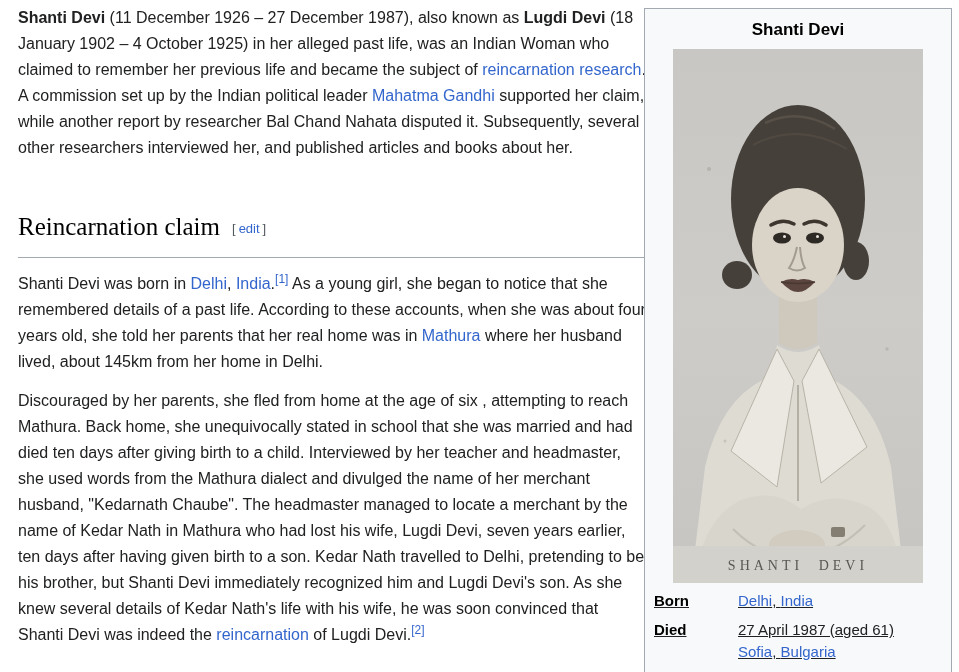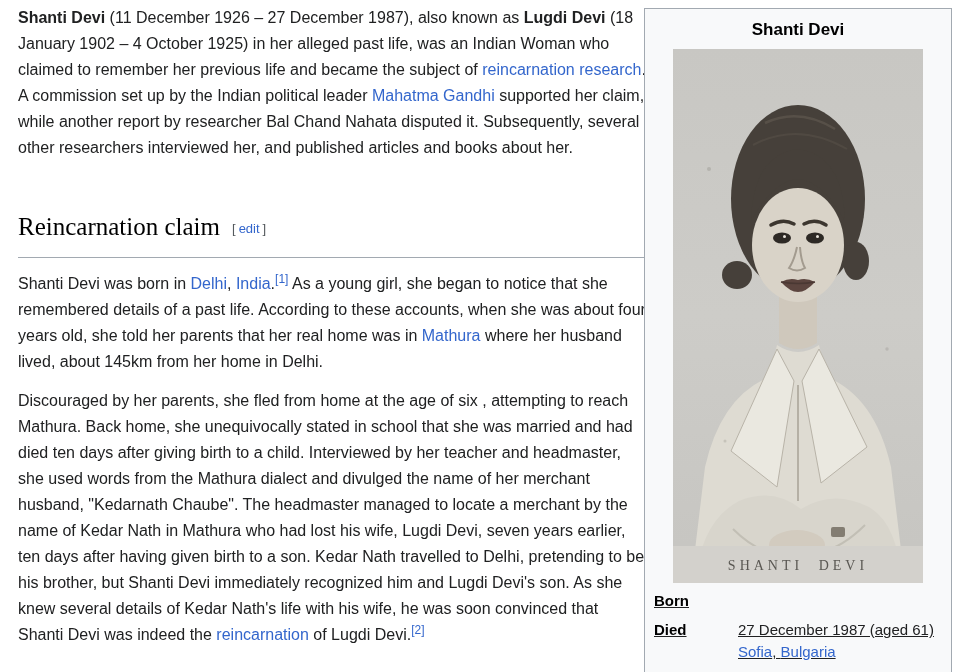--- a/index.html
+++ b/index.html
@@ -126,23 +126,24 @@
 
       <rect x="0" y="497" width="250" height="37" fill="#d3d1cc"></rect>
       <text x="125" y="521" text-anchor="middle" font-family="Liberation Serif, serif" font-size="14" letter-spacing="4" word-spacing="8" fill="#5a5853">SHANTI DEVI</text>
     </g>
   </svg>
 
   <div class="infobox-rows">
     <div class="irow">
       <div class="irow-label">Born</div>
       <div class="irow-value">
+        <div><a class="wlink">Delhi</a><span>, </span><a class="wlink">India</a></div>
       </div>
     </div>
     <div class="irow">
       <div class="irow-label">Died</div>
       <div class="irow-value">
-        <div>27 December 1987 (aged 61)</div>
+        <div>27 April 1987 (aged 61)</div>
         <div><a class="wlink">Sofia</a><span>, </span><a class="wlink">Bulgaria</a></div>
       </div>
     </div>
   </div>
 </aside>
 
 </body></html>

